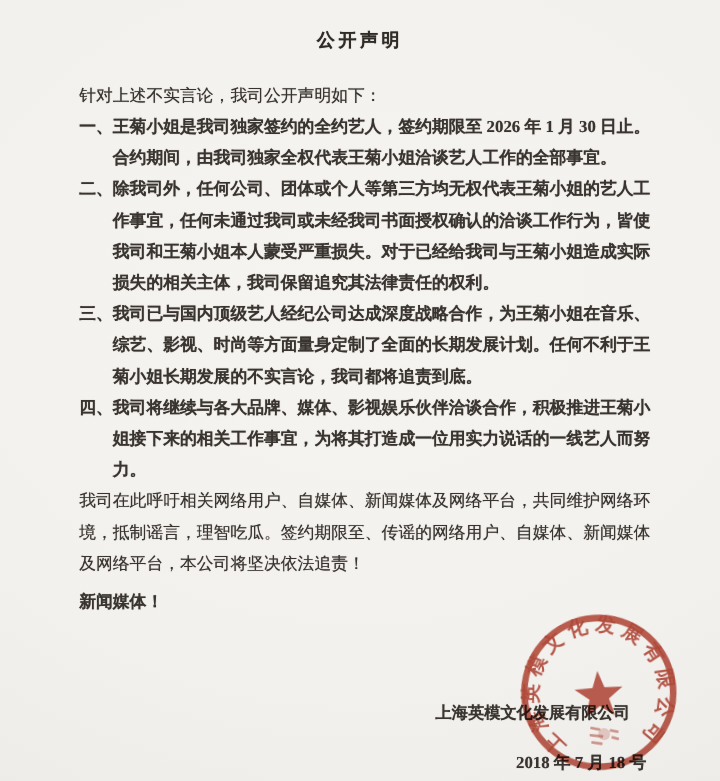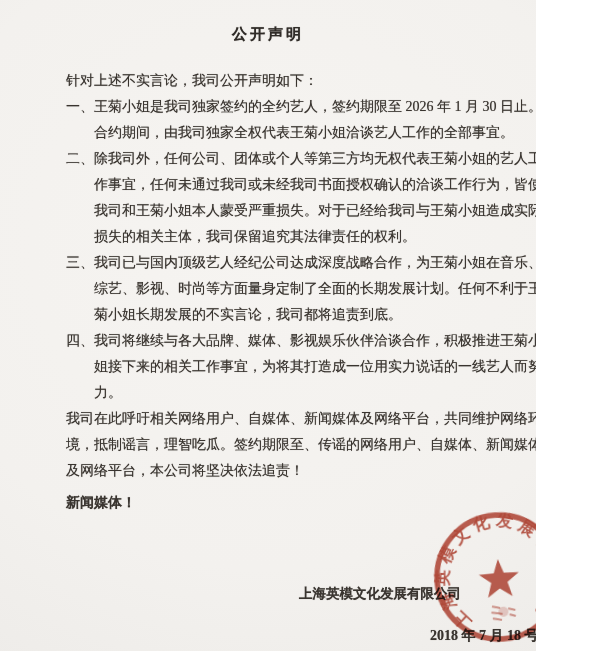--- a/index.html
+++ b/index.html
@@ -1,18 +1,18 @@
 <!DOCTYPE html>
 <html><head>
 <meta charset="utf-8">
 <style>
   html, body { margin: 0; padding: 0; }
   .paper {
     position: relative;
-    width: 536px;
+    width: 600px;
     height: 651px;
     overflow: hidden;
     background:
       radial-gradient(ellipse 120% 90% at 50% 38%, #f6f4f1 0%, #f3f1ee 55%, #edebe8 88%, #e7e5e2 100%);
     font-family: "Liberation Serif", "DejaVu Serif", serif;
     color: #39342f;
   }
   .paper * { box-sizing: border-box; }
   .doc-title {
     margin: 0;
@@ -30,20 +30,21 @@
     width: 476px;
     font-size: 14px;
     line-height: 26px;
     text-align: justify;
     text-shadow: 0 0 0.7px rgba(60,55,50,.65);
   }
   .doc-body p { margin: 0; }
   .statement-item {
     padding-left: 28px;
     text-indent: -28px;
+    font-weight: bold;
   }
   .declaration {
     margin-top: 6px !important;
     font-weight: bold;
   }
   .sign-company {
     position: absolute;
     top: 585px;
     right: 75px;
     font-size: 13.5px;

